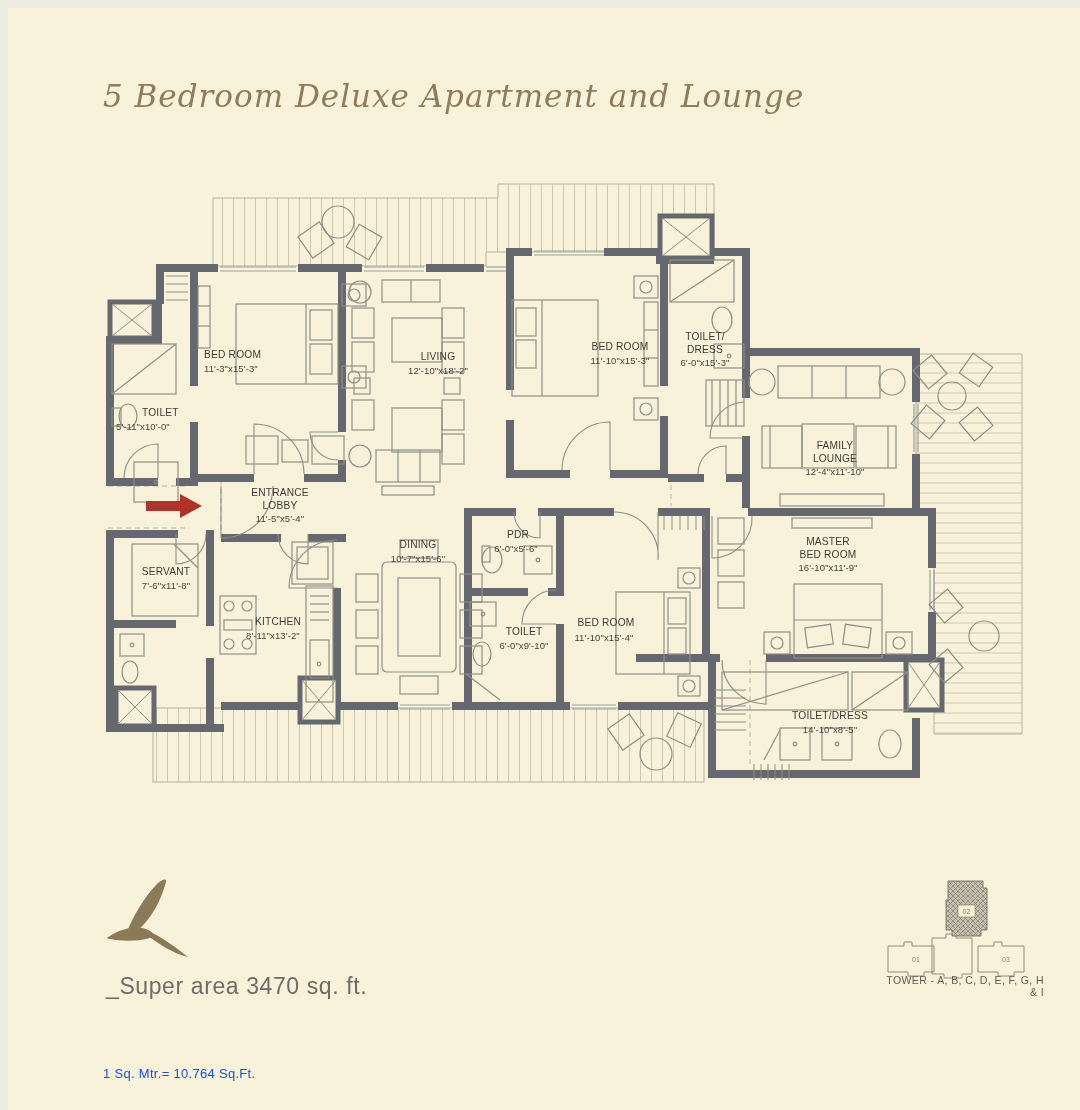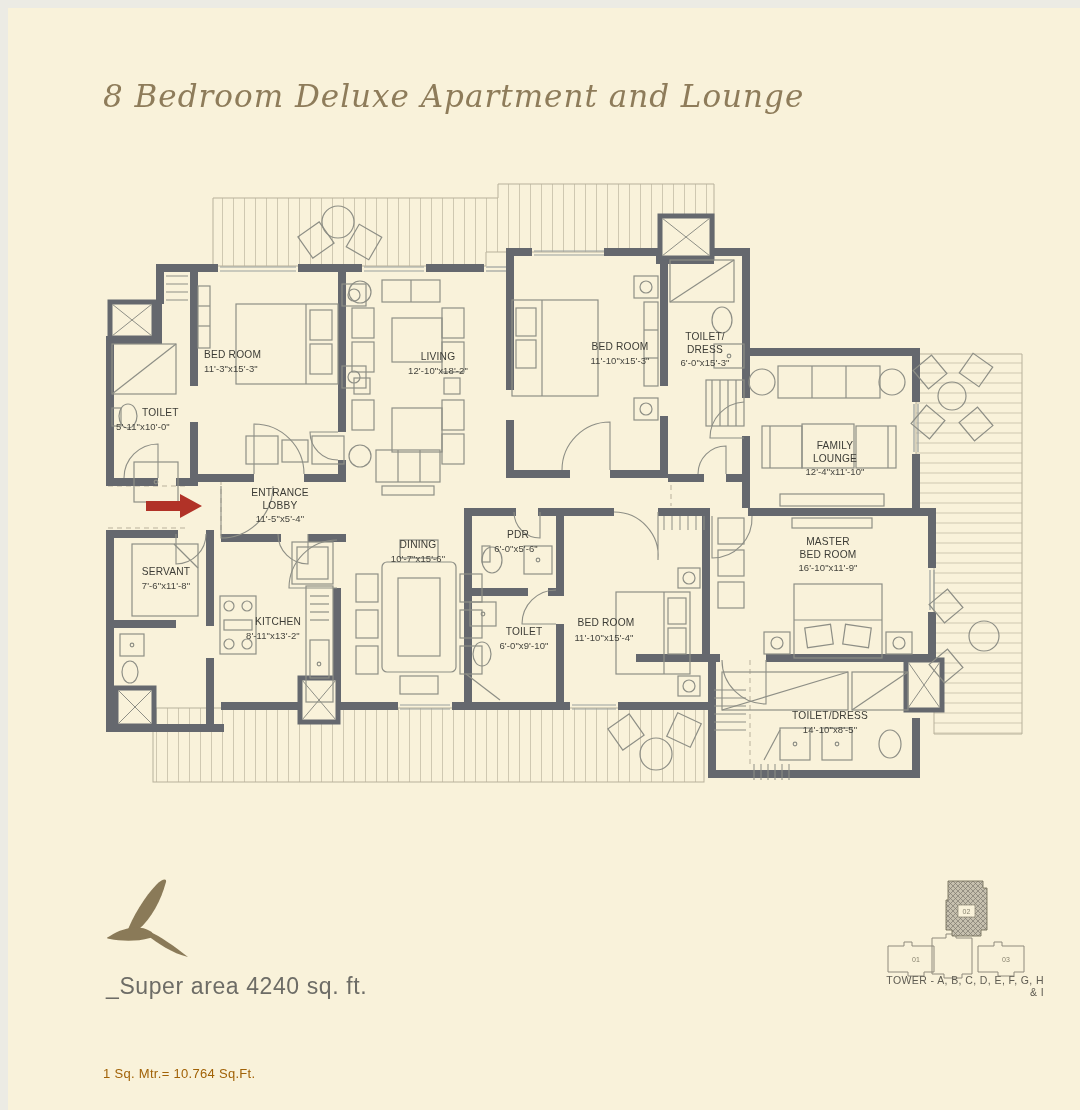--- a/index.html
+++ b/index.html
@@ -19,33 +19,33 @@
   .keyplan-caption{
     position:absolute;left:876px;top:966px;width:160px;text-align:right;
     font-size:10.5px;color:#5f5c52;letter-spacing:0.4px;
   }
   .super-area{
     position:absolute;left:98px;top:965px;
     font-size:23px;color:#6d6c66;letter-spacing:0.6px;
   }
   .footnote{
     position:absolute;left:95px;top:1058px;
-    font-size:13px;color:#a16207;letter-spacing:0.3px;
+    font-size:13px;color:#1d4ed8;letter-spacing:0.3px;
   }
   svg text{font-family:"Liberation Sans",sans-serif;}
   .room-name{font-size:10.2px;fill:#3c3c36;letter-spacing:0.2px;}
   .room-dims{font-size:9.5px;fill:#45453f;letter-spacing:0.1px;}
   .kp-label{font-size:7px;fill:#87826f;}
 </style>
 </head>
 <body>
 
 <div class="page">
 
-  <div class="title">8 Bedroom Deluxe Apartment and Lounge</div>
+  <div class="title">5 Bedroom Deluxe Apartment and Lounge</div>
 
   <svg class="plan-svg" width="1080" height="650" viewBox="0 0 1080 650">
     <defs>
       <pattern id="planksV" width="11" height="10" patternUnits="userSpaceOnUse">
         <line x1="5.5" y1="0" x2="5.5" y2="10" stroke="#cfc8b1" stroke-width="1"></line>
       </pattern>
       <pattern id="planksH" width="10" height="10" patternUnits="userSpaceOnUse">
         <line x1="0" y1="5" x2="10" y2="5" stroke="#cfc8b1" stroke-width="1"></line>
       </pattern>
     </defs>
@@ -479,17 +479,17 @@
     </g>
     <path d="M70,15 h35 v7 h4 v42 h-6 v6 h-29 v-6 h-6 v-30 h2 Z" fill="url(#crosshatch)" stroke="#77735f" stroke-width="0.9"></path>
     <rect x="80" y="39" width="17" height="12" fill="#f9f2da" stroke="#87826f" stroke-width="0.7"></rect>
     <text class="kp-label" x="88.5" y="48" text-anchor="middle">02</text>
     <text class="kp-label" x="38" y="96" text-anchor="middle">01</text>
     <text class="kp-label" x="128" y="96" text-anchor="middle">03</text>
   </svg>
 
   <div class="keyplan-caption">TOWER - A, B, C, D, E, F, G, H &amp; I</div>
 
-  <div class="super-area">_Super area 4240 sq. ft.</div>
+  <div class="super-area">_Super area 3470 sq. ft.</div>
 
   <div class="footnote">1 Sq. Mtr.= 10.764 Sq.Ft.</div>
 
 </div>
 
 </body></html>

